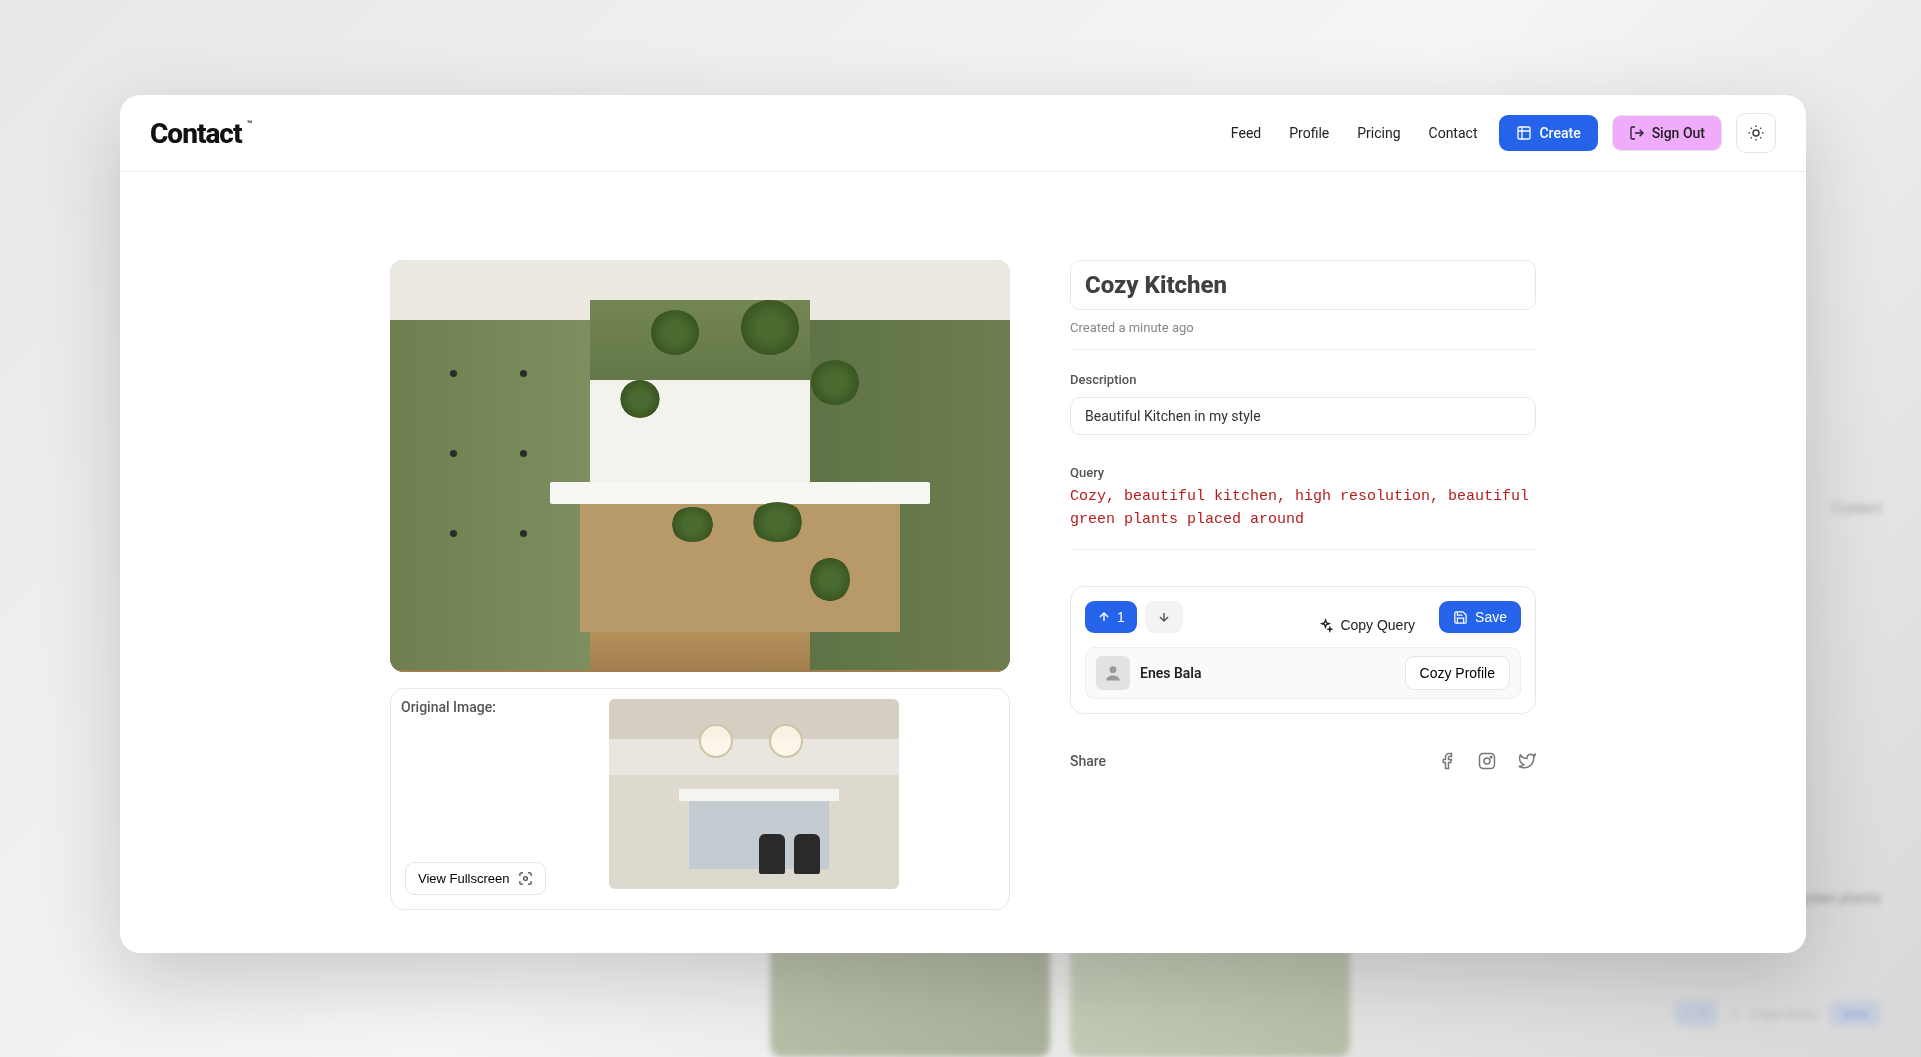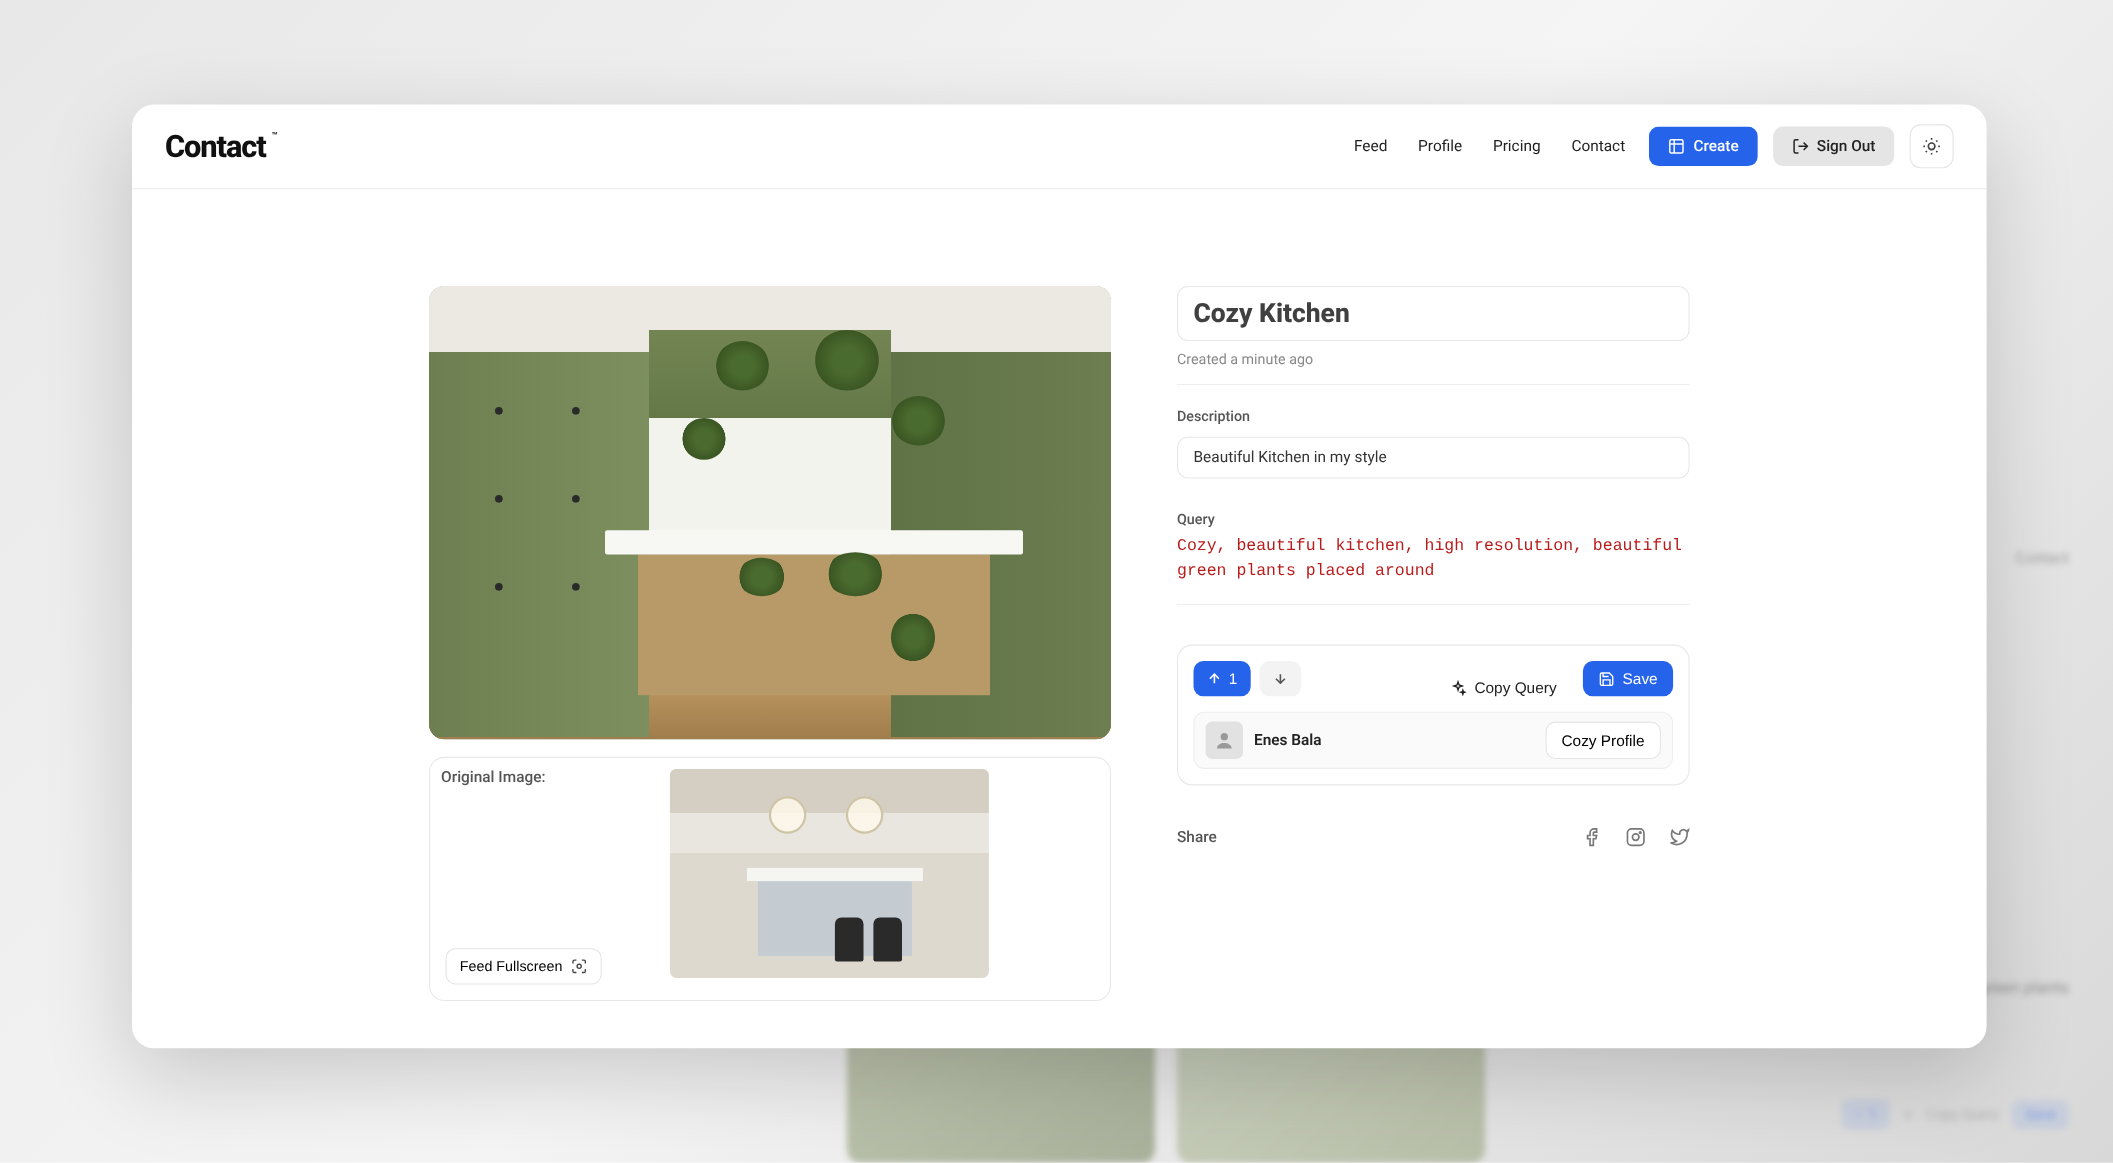--- a/index.html
+++ b/index.html
@@ -119,21 +119,21 @@
   align-items: center;
   gap: 7px;
   padding: 9px 16px;
   border-radius: 9px;
   font-size: 14px;
   font-weight: 500;
   cursor: pointer;
   border: 1px solid transparent;
 }
 .btn-primary { background: #2563eb; color: #fff; }
-.btn-outline { background: #e5e5e5; border-color: #e5e5e5; color: #222; }
+.btn-outline { background: #f0abfc; border-color: #e5e5e5; color: #222; }
 .btn-icon-round {
   width: 40px; height: 40px;
   border-radius: 10px;
   border: 1px solid #e5e5e5;
   display: flex; align-items: center; justify-content: center;
   cursor: pointer;
   background: #fff;
 }
 
 
@@ -463,21 +463,21 @@
           <div class="thumb-pendant" style="left:90px;"></div>
           <div class="thumb-pendant" style="left:160px;"></div>
           <div class="thumb-island">
             <div class="thumb-island-base"></div>
             <div class="thumb-island-top"></div>
           </div>
           <div class="thumb-stool" style="left:150px;"></div>
           <div class="thumb-stool" style="left:185px;"></div>
         </div>
         <button class="view-fullscreen-btn">
-          <span>Feed Fullscreen</span>
+          <span>View Fullscreen</span>
           <span>
             <svg width="15" height="15" viewBox="0 0 24 24" fill="none" stroke="#444" stroke-width="2">
                 <path d="M8 3H5a2 2 0 0 0-2 2v3m18 0V5a2 2 0 0 0-2-2h-3m0 18h3a2 2 0 0 0 2-2v-3M3 16v3a2 2 0 0 0 2 2h3"></path>
                 <circle cx="12" cy="12" r="3"></circle>
               </svg>
           </span>
         </button>
       </div>
     </div>
 

